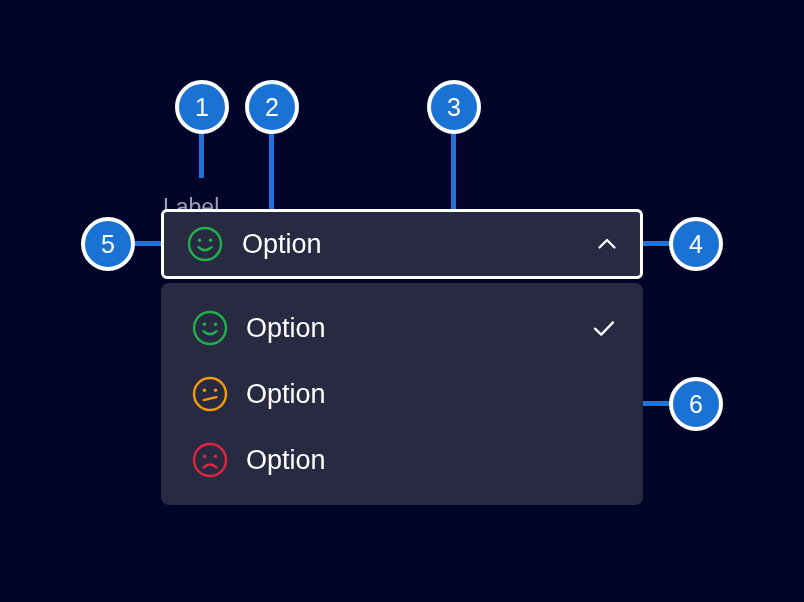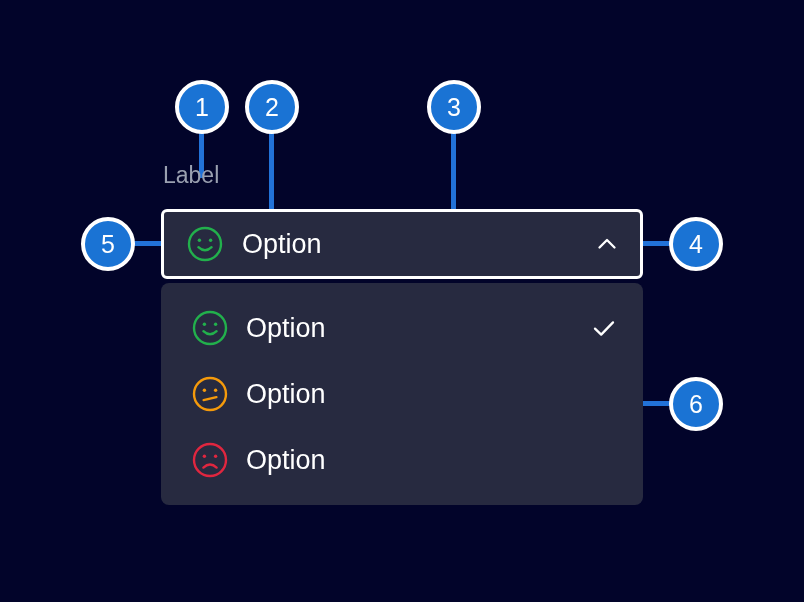--- a/index.html
+++ b/index.html
@@ -46,21 +46,21 @@
     align-items: center;
     justify-content: center;
     line-height: 1;
     letter-spacing: 0;
   }
 
   
   .field-label {
     position: absolute;
     left: 163px;
-    top: 164px;
+    top: 196px;
     font-size: 23px;
     color: #9aa0b0;
     line-height: 1;
     white-space: nowrap;
   }
 
   
   .select-trigger {
     position: absolute;
     left: 161px;

